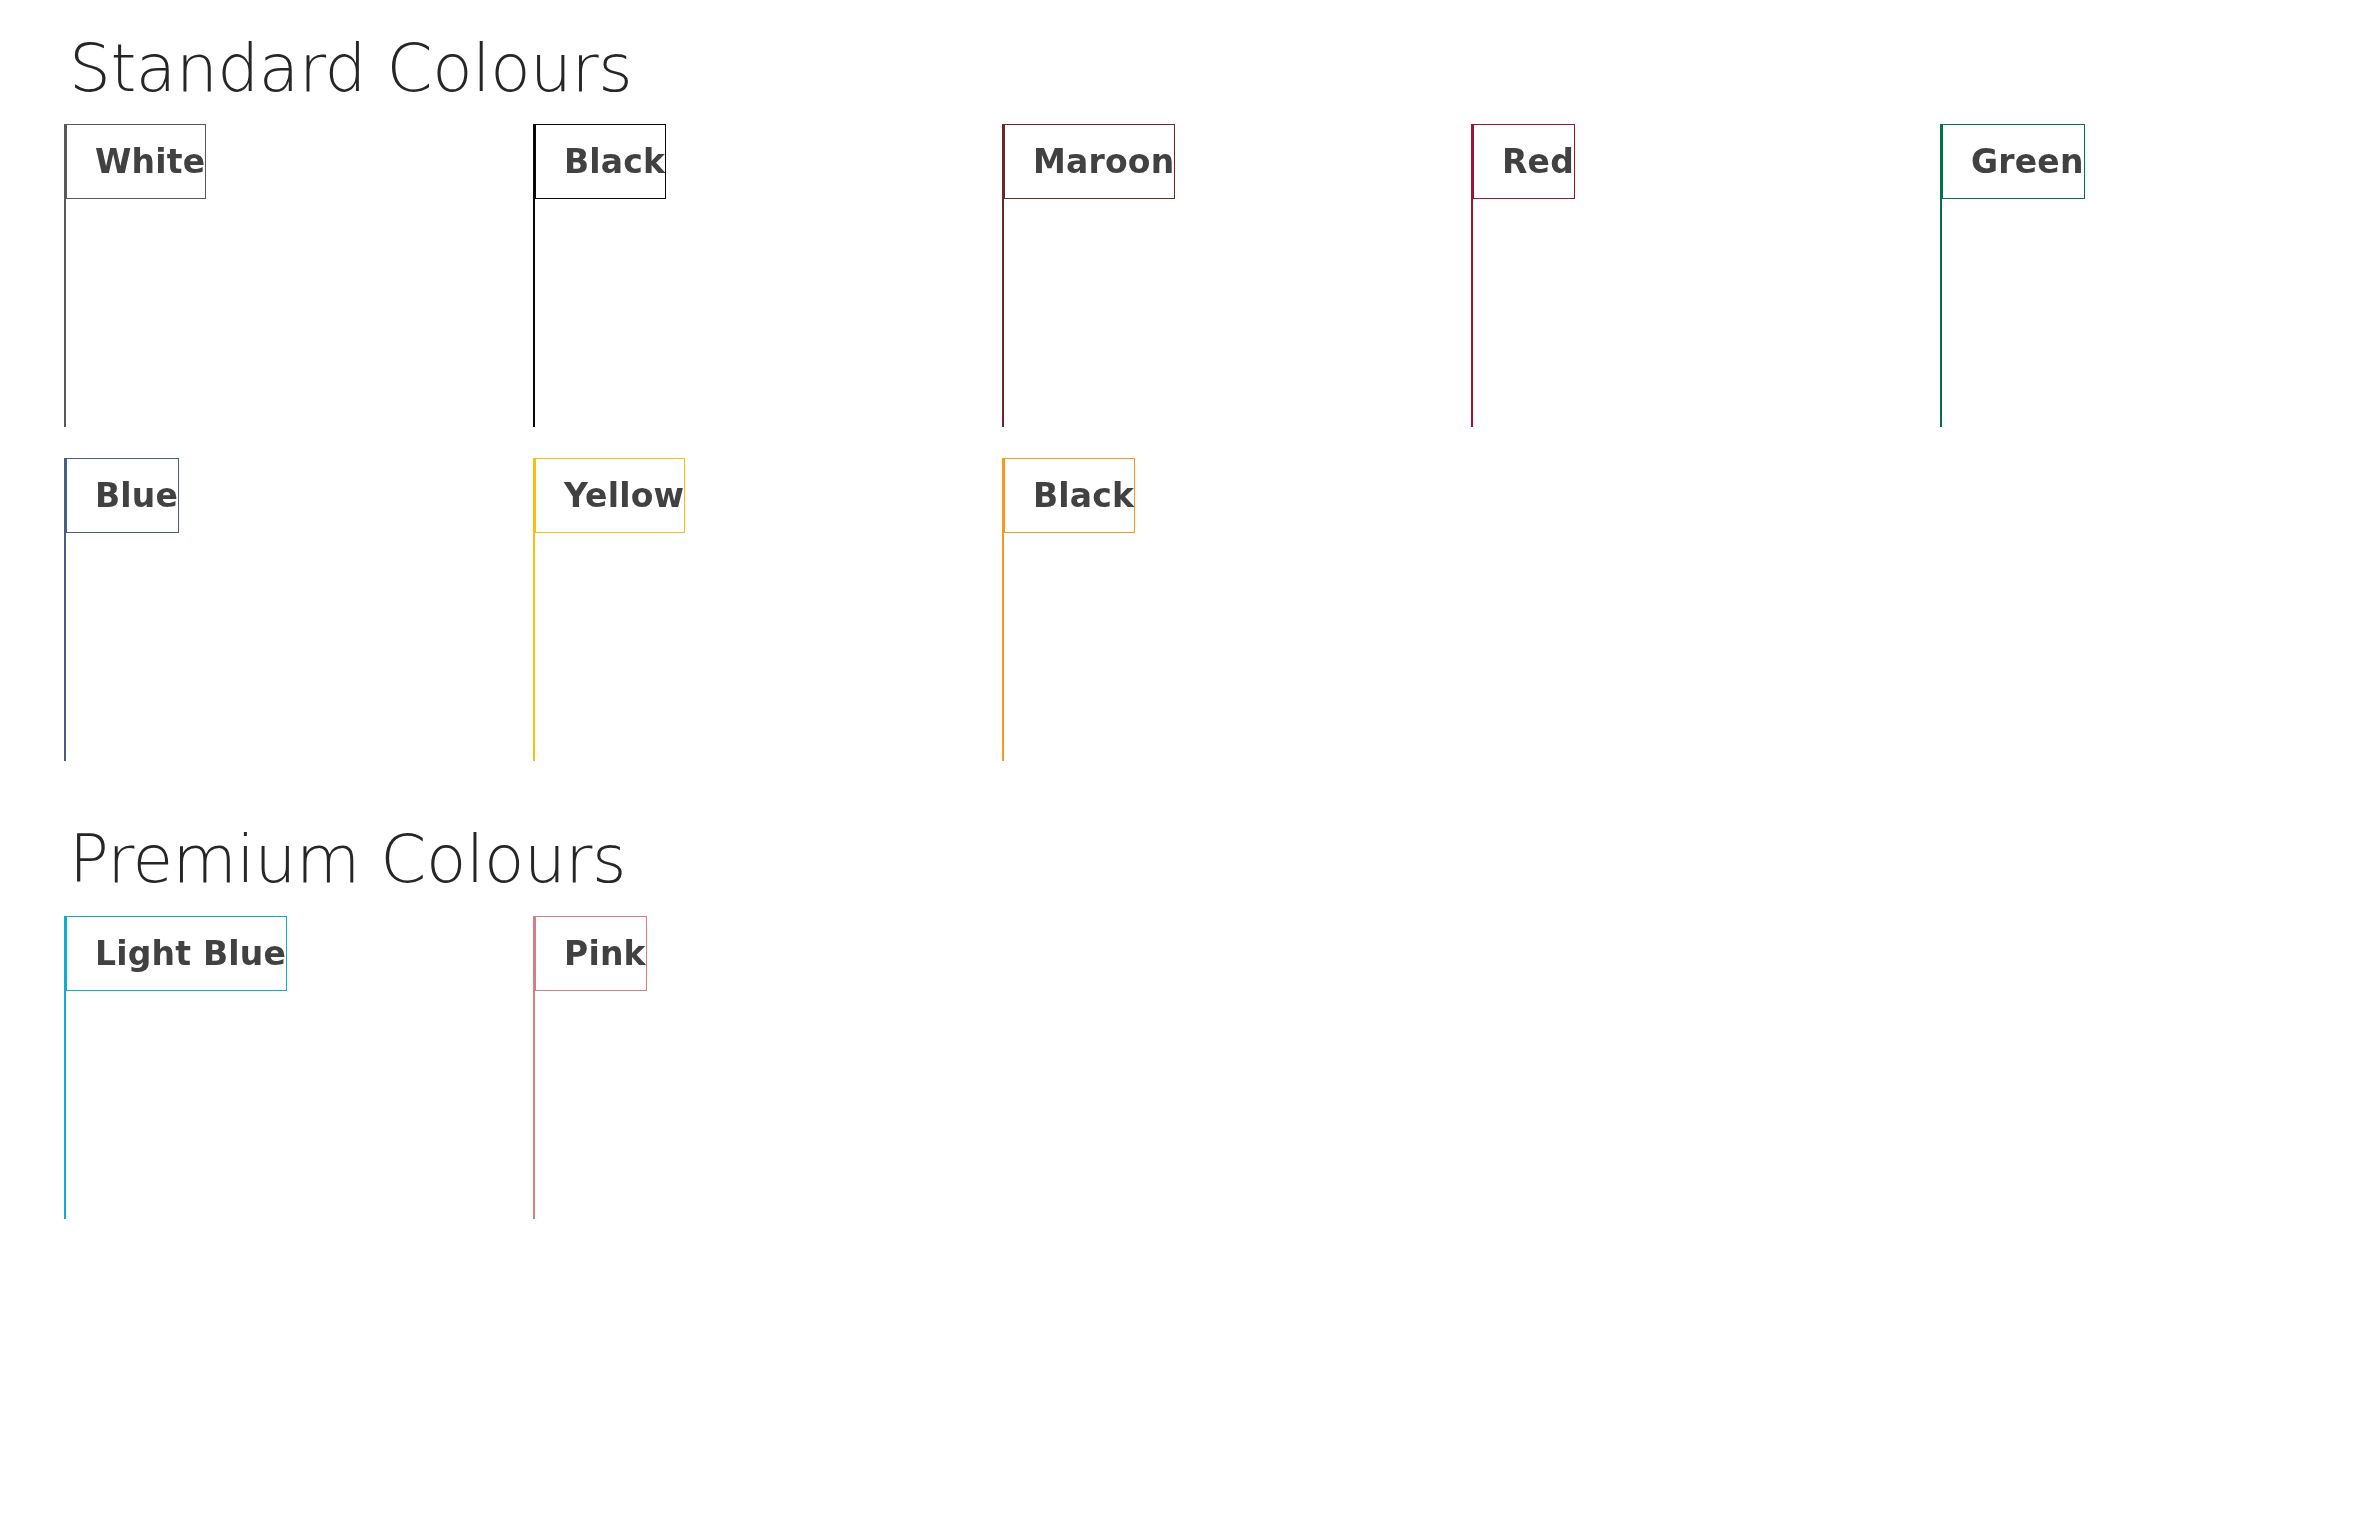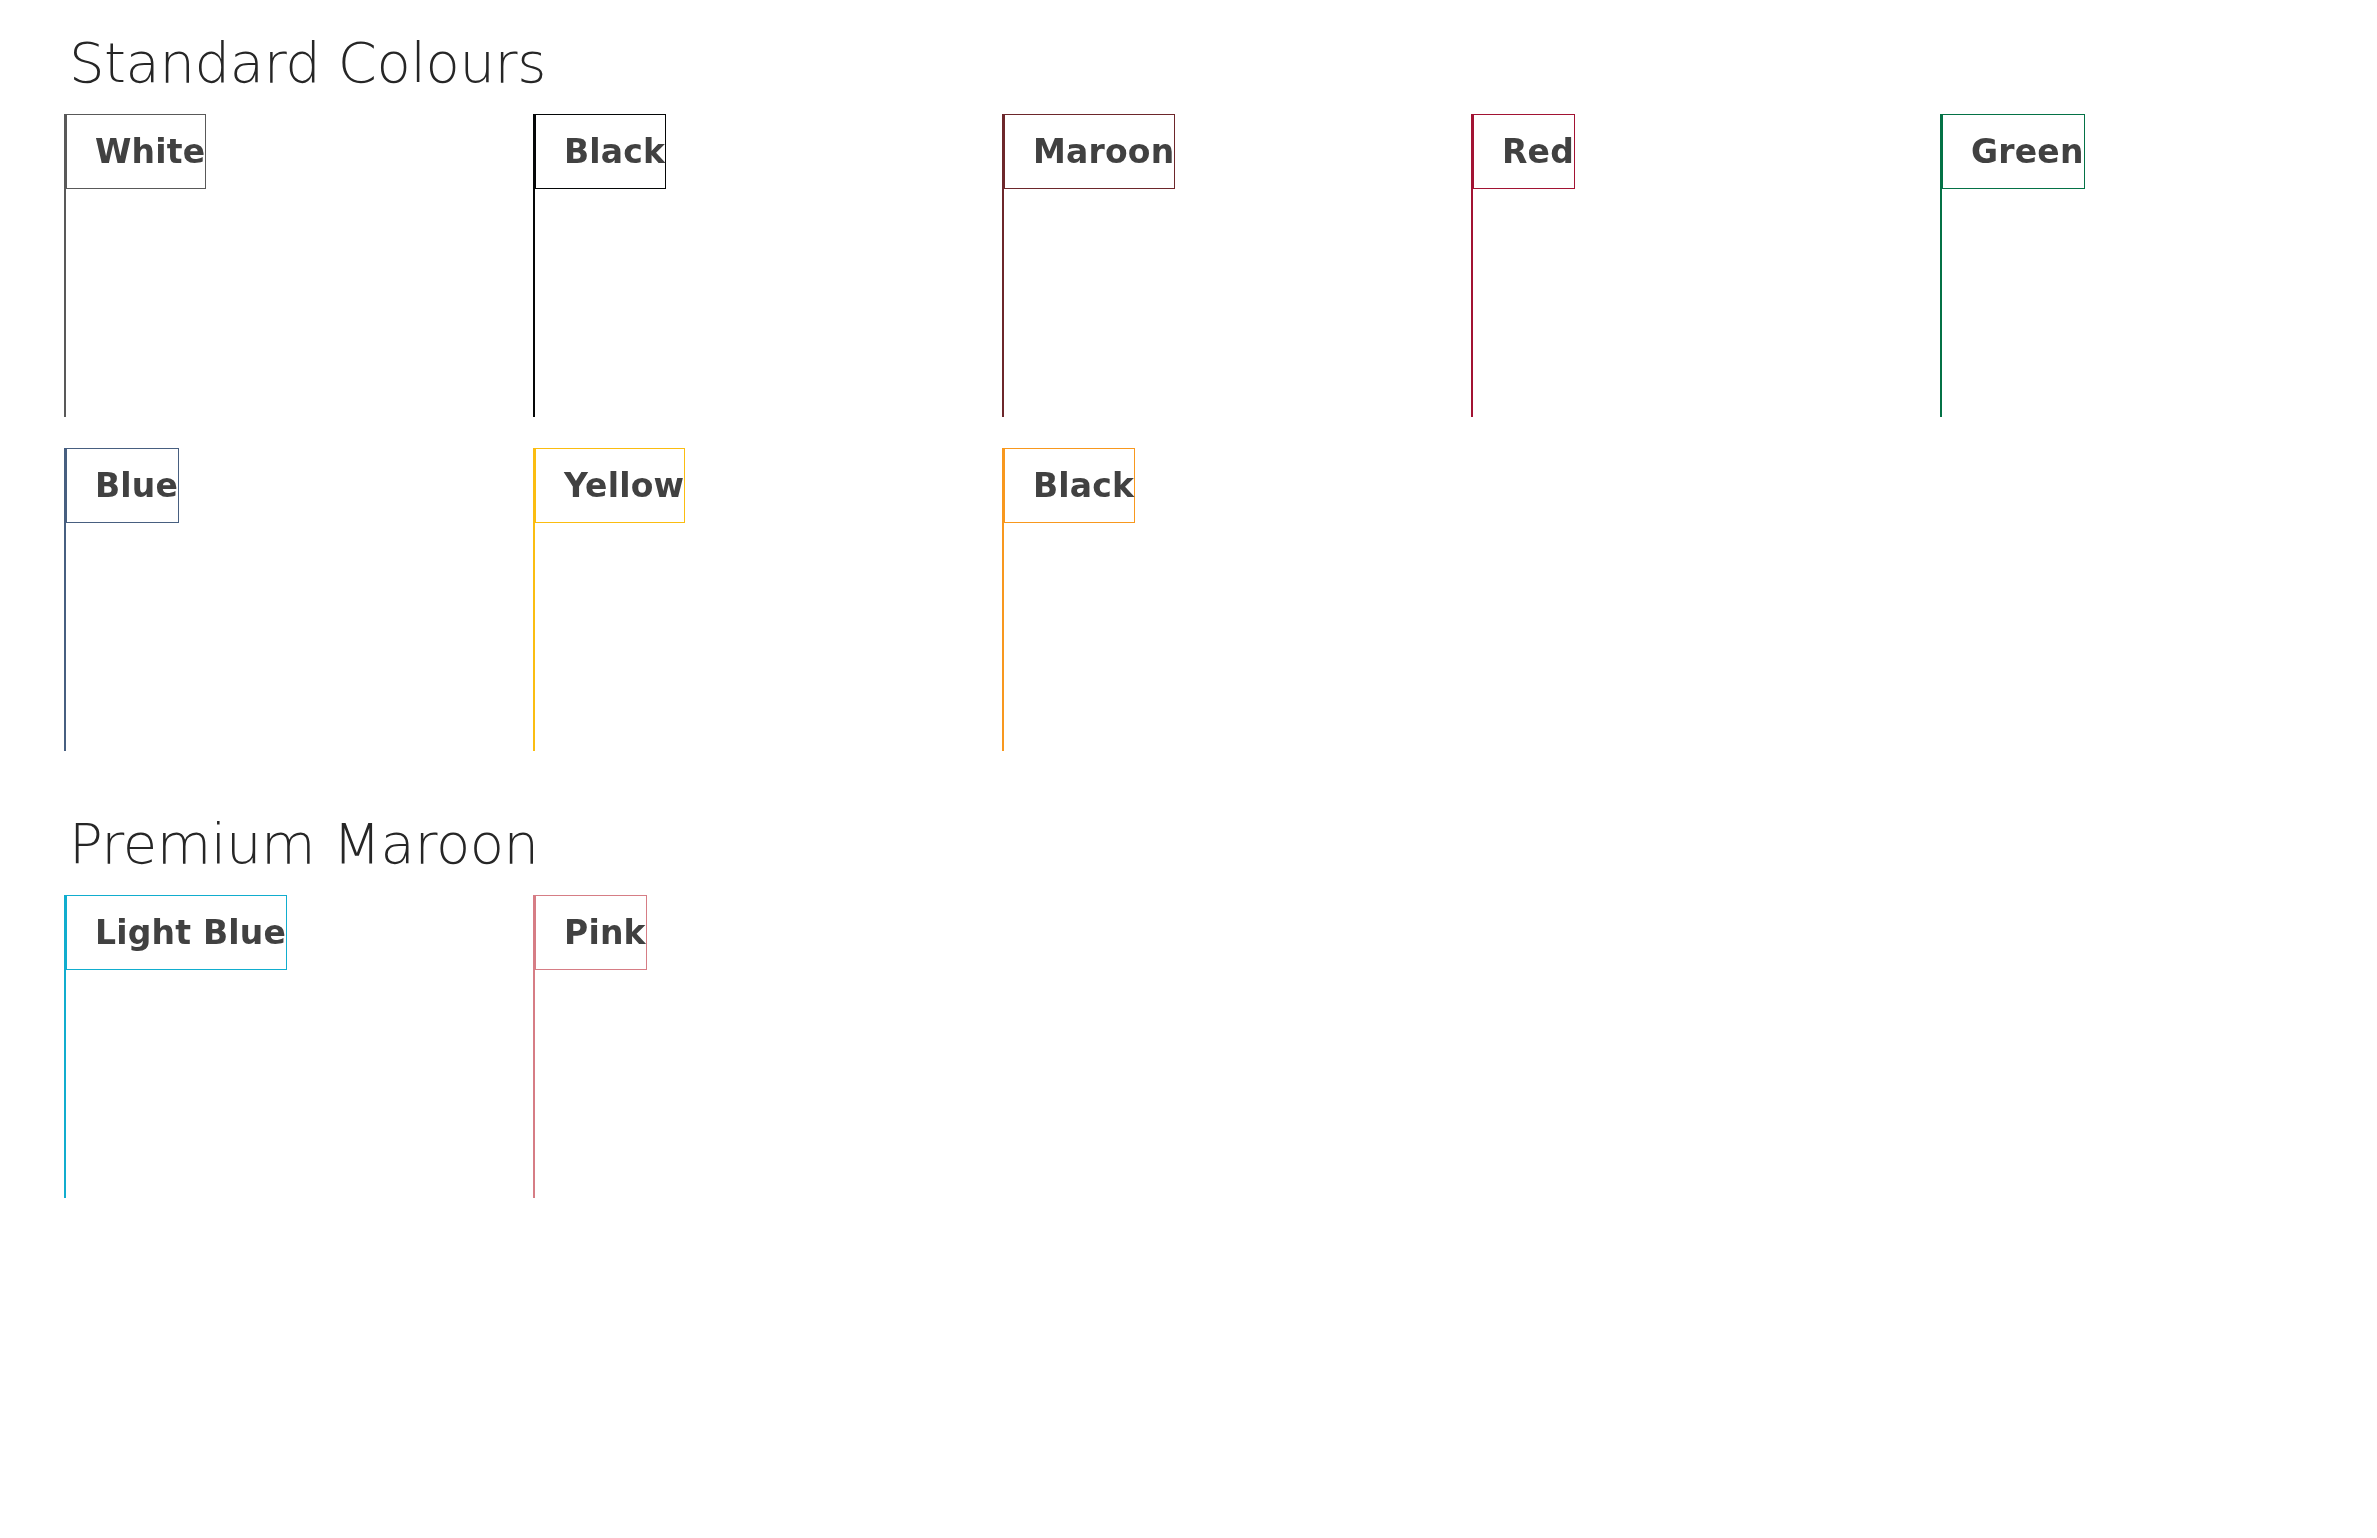--- a/index.html
+++ b/index.html
@@ -16,21 +16,21 @@
   }
 
   .page {
     padding: 34px 0 0 64px;
     box-sizing: border-box;
   }
 
   .section-heading {
     font-family: "DejaVu Sans", sans-serif;
     font-weight: 300;
-    font-size: 56px;
+    font-size: 66px;
     line-height: 1.05;
     color: #262626;
     letter-spacing: -0.4px;
     margin: 0 0 21px 4.9px;
     white-space: nowrap;
   }
 
   .section-heading.premium {
     margin-top: 64px;
   }
@@ -148,21 +148,21 @@
     <div class="swatch-card">
       <div class="swatch-chip" style="background-color: rgb(248, 152, 30); border-color: rgb(248, 152, 30);"></div>
       <div class="swatch-label-box" style="border-color: rgb(248, 152, 30);">
         <span class="swatch-label">Black</span>
       </div>
     </div>
 
 
   </div>
 
-  <h1 class="section-heading premium">Premium Maroon</h1>
+  <h1 class="section-heading premium">Premium Colours</h1>
 
   <div class="swatch-row">
 
     <div class="swatch-card">
       <div class="swatch-chip" style="background-color: rgb(17, 173, 206); border-color: rgb(17, 173, 206);"></div>
       <div class="swatch-label-box" style="border-color: rgb(17, 173, 206);">
         <span class="swatch-label">Light Blue</span>
       </div>
     </div>
 

